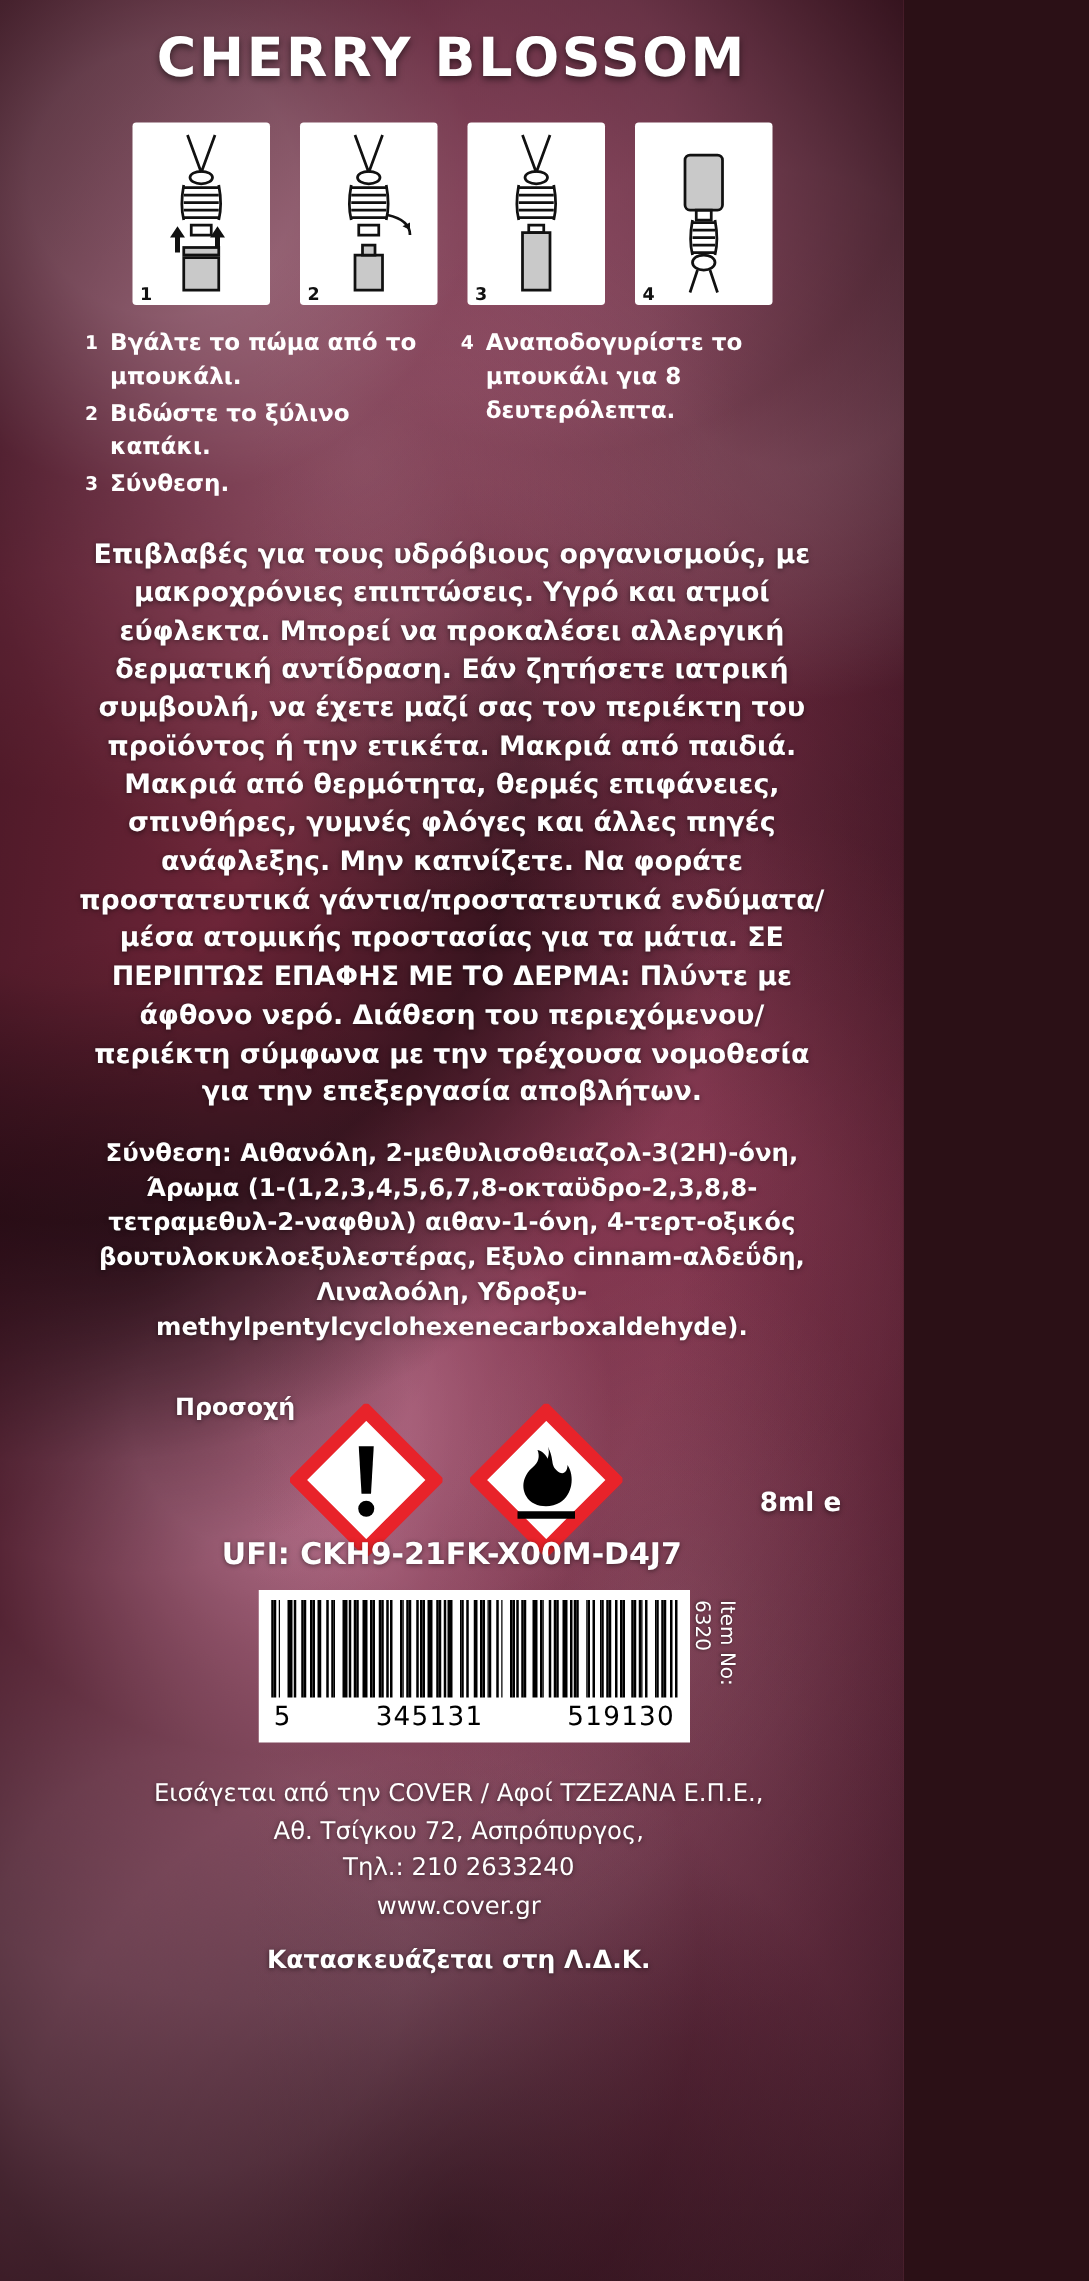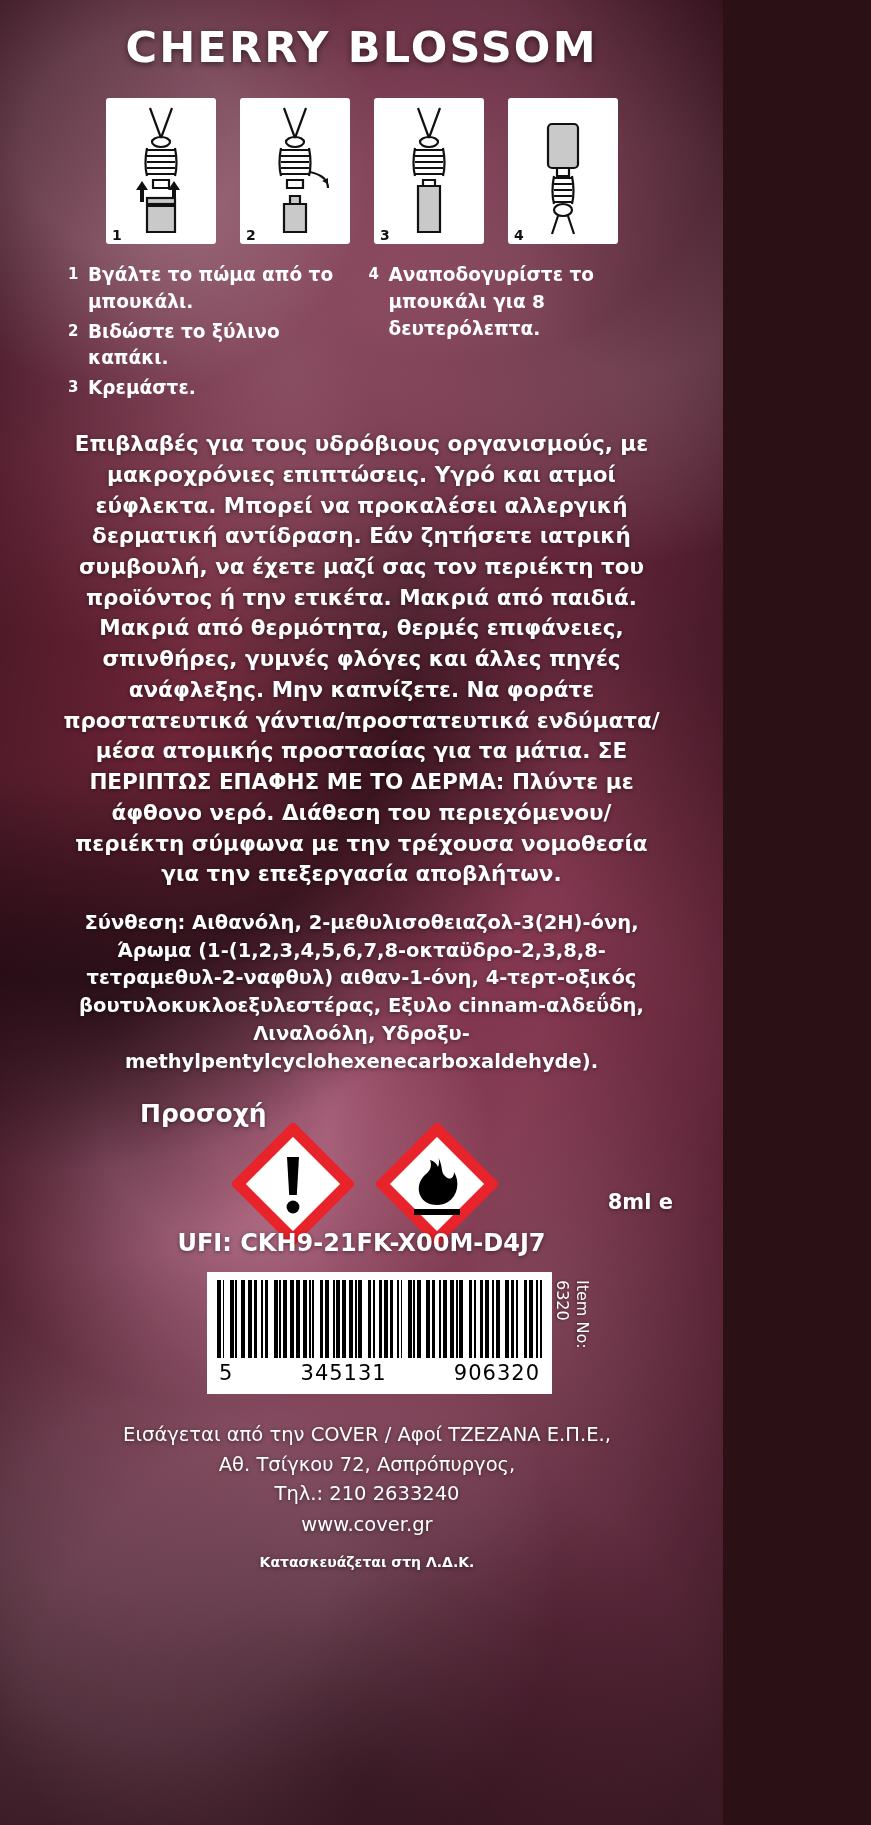--- a/index.html
+++ b/index.html
@@ -154,22 +154,22 @@
 
   
   .ghs-wrap {
     margin-top: 24px;
     position: relative;
     height: 150px;
   }
   .warning-word {
     position: absolute;
     left: 96px;
-    top: 0px;
-    font-size: 25px;
+    top: 16px;
+    font-size: 19px;
     font-weight: bold;
     text-shadow: 0 1px 4px rgba(0,0,0,0.5);
   }
   .ghs-row {
     position: absolute;
     top: 24px;
     left: 188px;
     display: flex;
     gap: 22px;
   }
@@ -255,21 +255,21 @@
     position: absolute;
     top: 1420px;
     left: 11px;
     right: 0;
     text-align: center;
     font-size: 19.5px;
     line-height: 1.52;
     text-shadow: 0 1px 4px rgba(0,0,0,0.55);
   }
   .footer .web { margin-top: 1px; }
-  .footer .made { margin-top: 12px; font-weight: bold; font-size: 14px; }
+  .footer .made { margin-top: 12px; font-weight: bold; font-size: 20px; }
 </style>
 </head>
 <body>
 
 <div id="label">
   <div class="bg"></div>
   <div class="bg2"></div>
   <div class="darken"></div>
   <div class="vignette"></div>
 
@@ -362,21 +362,21 @@
         <div class="ins-row">
           <div class="ins-n">1</div>
           <div class="ins-t">Βγάλτε το πώμα από το μπουκάλι.</div>
         </div>
         <div class="ins-row">
           <div class="ins-n">2</div>
           <div class="ins-t">Βιδώστε το ξύλινο καπάκι.</div>
         </div>
         <div class="ins-row">
           <div class="ins-n">3</div>
-          <div class="ins-t">Κρεμάστε.</div>
+          <div class="ins-t">Σύνθεση.</div>
         </div>
       </div>
       <div class="col">
         <div class="ins-row">
           <div class="ins-n">4</div>
           <div class="ins-t">Αναποδογυρίστε το μπουκάλι για 8 δευτερόλεπτα.</div>
         </div>
       </div>
     </div>
 
@@ -499,21 +499,21 @@
             <i style="left: 306.64px; width: 1.84px;"></i>
             <i style="left: 308.47px; width: 1.84px;"></i>
             <i style="left: 312.15px; width: 1.84px;"></i>
             <i style="left: 313.98px; width: 1.84px;"></i>
             <i style="left: 319.49px; width: 1.84px;"></i>
             <i style="left: 323.16px; width: 1.84px;"></i>
           </div>
         <div class="bc-digits">
           <span>5</span>
           <span>345131</span>
-          <span>906320</span>
+          <span>519130</span>
         </div>
       </div>
       <div class="item-no">
         <span>Item No:</span>
         <span>6320</span>
       </div>
     </div>
 
     <div class="footer">
       <div>Εισάγεται από την COVER / Αφοί ΤΖΕΖΑΝΑ Ε.Π.Ε.,</div>

